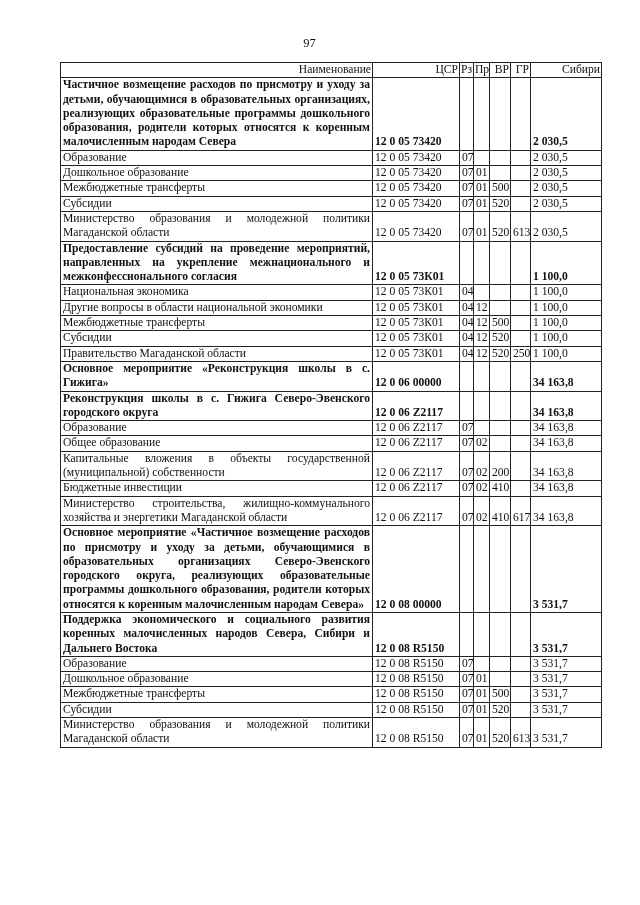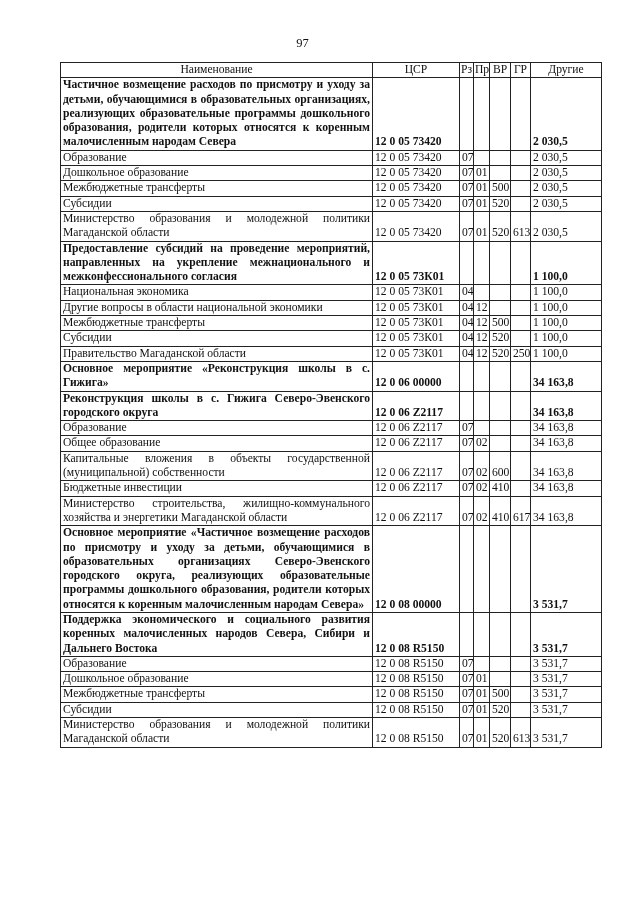--- a/index.html
+++ b/index.html
@@ -1,23 +1,23 @@
 <!DOCTYPE html>
 <html><head>
 <meta charset="utf-8">
 <style>
   html, body { margin: 0; padding: 0; background: #ffffff; }
   body { width: 640px; height: 905px; position: relative; overflow: hidden;
          font-family: "Liberation Serif", "DejaVu Serif", serif; color: #111; }
-  .page-number { position: absolute; top: 36px; left: 9px; width: 587px; text-align: center;
+  .page-number { position: absolute; top: 36px; left: 16px; width: 587px; text-align: center;
                  font-size: 12.5px; }
   table.budget { position: absolute; top: 62px; left: 60px; width: 541px;
                  border-collapse: collapse; table-layout: fixed; font-size: 11.6px; line-height: 14.3px; }
   table.budget td, table.budget th { border: 1px solid #222; padding: 0 2px; vertical-align: bottom; overflow: hidden; }
-  table.budget th { font-weight: normal; text-align: center; padding: 0 1px; height: 14px; }
+  table.budget th { font-weight: normal; text-align: right; padding: 0 1px; height: 14px; }
   td.name { text-align: justify; text-align-last: left; padding-left: 3px; padding-right: 3px; margin-left: 20px; }
   td.csr { text-align: left; padding-left: 4px; white-space: nowrap; }
   td.code { padding: 0 0 0 1px; white-space: nowrap; text-align: left; }
   td.sum { text-align: left; padding-right: 3px; white-space: nowrap; }
   tr.bold td { font-weight: bold; }
 </style>
 </head>
 <body>
 
 <div class="page-number">97</div>
@@ -33,21 +33,21 @@
     <col style="width:71px">
   </colgroup>
   <thead>
     <tr>
       <th>Наименование</th>
       <th>ЦСР</th>
       <th>Рз</th>
       <th>Пр</th>
       <th>ВР</th>
       <th>ГР</th>
-      <th>Другие</th>
+      <th>Сибири</th>
     </tr>
   </thead>
   <tbody id="rows">
       <tr class="bold">
     <td class="name">Частичное возмещение расходов по присмотру и уходу за детьми, обучающимися в образовательных организациях, реализующих образовательные программы дошкольного образования, родители которых относятся к коренным малочисленным народам Севера</td>
     <td class="csr">12 0 05 73420</td>
     <td class="code"></td>
     <td class="code"></td>
     <td class="code"></td>
     <td class="code"></td>
@@ -186,21 +186,21 @@
     <td class="code">02</td>
     <td class="code"></td>
     <td class="code"></td>
     <td class="sum">34 163,8</td>
   </tr>
       <tr>
     <td class="name">Капитальные вложения в объекты государственной (муниципальной) собственности</td>
     <td class="csr">12 0 06 Z2117</td>
     <td class="code">07</td>
     <td class="code">02</td>
-    <td class="code">600</td>
+    <td class="code">200</td>
     <td class="code"></td>
     <td class="sum">34 163,8</td>
   </tr>
       <tr>
     <td class="name">Бюджетные инвестиции</td>
     <td class="csr">12 0 06 Z2117</td>
     <td class="code">07</td>
     <td class="code">02</td>
     <td class="code">410</td>
     <td class="code"></td>

